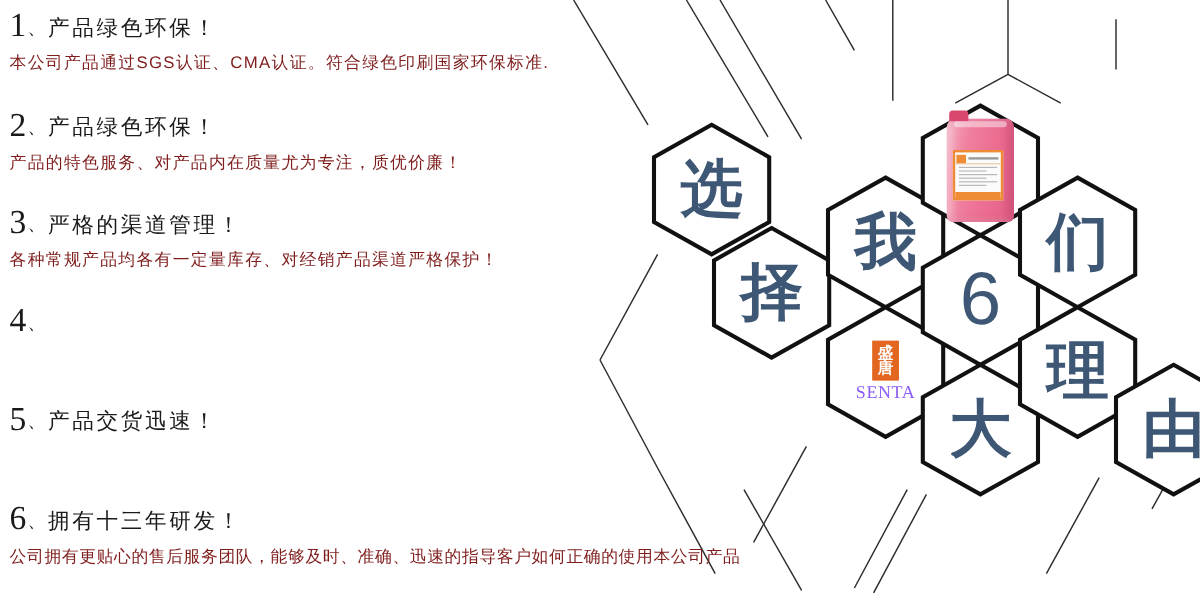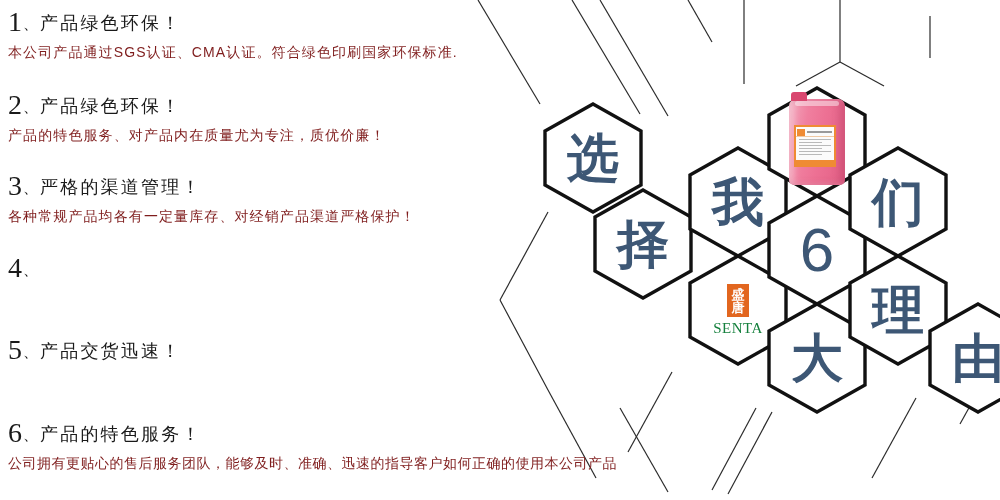--- a/index.html
+++ b/index.html
@@ -65,21 +65,21 @@
     background:#e2661f;color:#fff;
     width:20px;padding:3px 0 2px 0;
     display:flex;flex-direction:column;align-items:center;
     border:1px solid #e2661f;
   }
   .logo-box span{
     font-size:13px;line-height:13px;font-weight:700;
     font-family:"DejaVu Sans","Liberation Sans",sans-serif;
   }
   .logo-text{
-    margin-top:3px;color:#15803d;
+    margin-top:3px;color:#8b5cf6;
     font-family:"Liberation Serif","DejaVu Serif",serif;
     font-size:15px;letter-spacing:0.5px;font-weight:400;
   }
 
   
   .prod-wrap{
     position:absolute;left:0;top:0;width:100%;height:100%;
     display:flex;align-items:center;justify-content:center;
   }
   .jerrycan{
@@ -187,21 +187,21 @@
         <span class="num">5</span>
         <span class="dun">、</span>
         <span class="title">产品交货迅速！</span>
       </div>
     </div>
 
     <div class="reason tight" style="top:419px;">
       <div class="head">
         <span class="num">6</span>
         <span class="dun">、</span>
-        <span class="title">产品的特色服务！</span>
+        <span class="title">拥有十三年研发！</span>
       </div>
       <div class="body">公司拥有更贴心的售后服务团队，能够及时、准确、迅速的指导客户如何正确的使用本公司产品</div>
     </div>
 
   </div>
 
   <div id="hexes">
 
     <svg style="position:absolute;left:0;top:0;" width="1000" height="500" viewBox="0 0 1000 500" xmlns="http://www.w3.org/2000/svg">
       <g fill="#ffffff" stroke="#111111" stroke-width="3.4" stroke-linejoin="miter">

